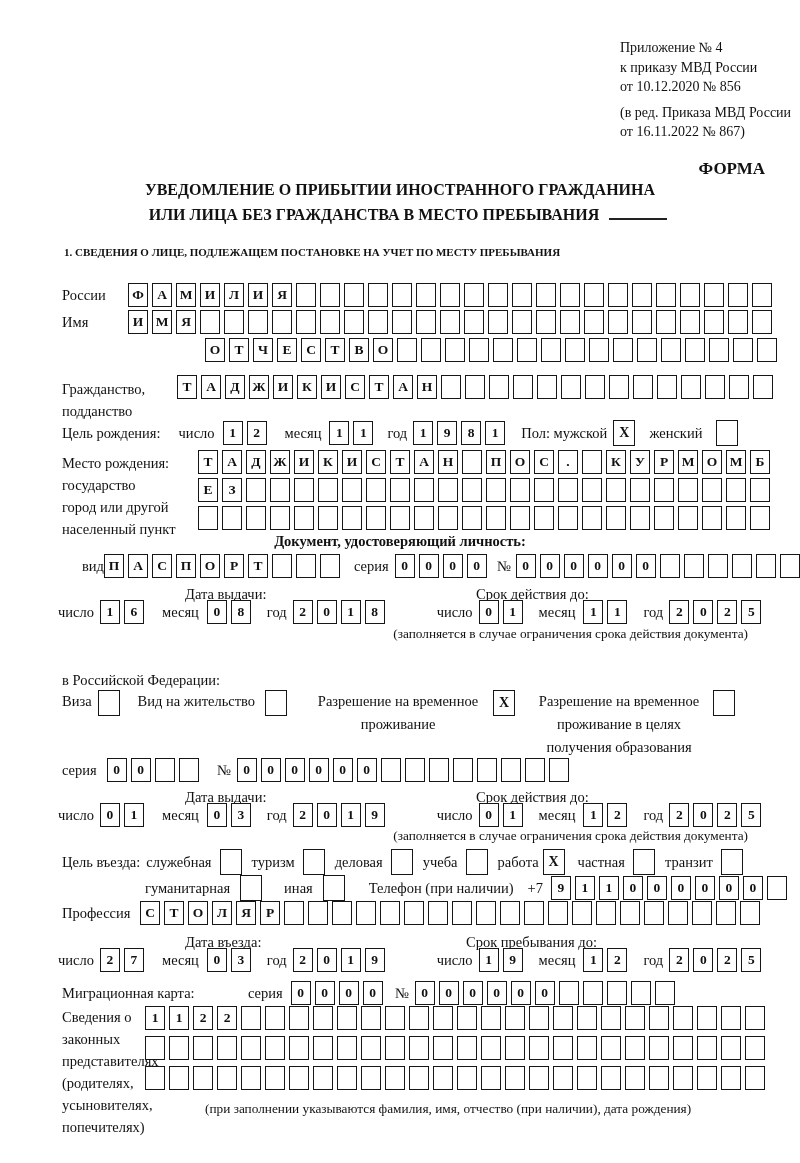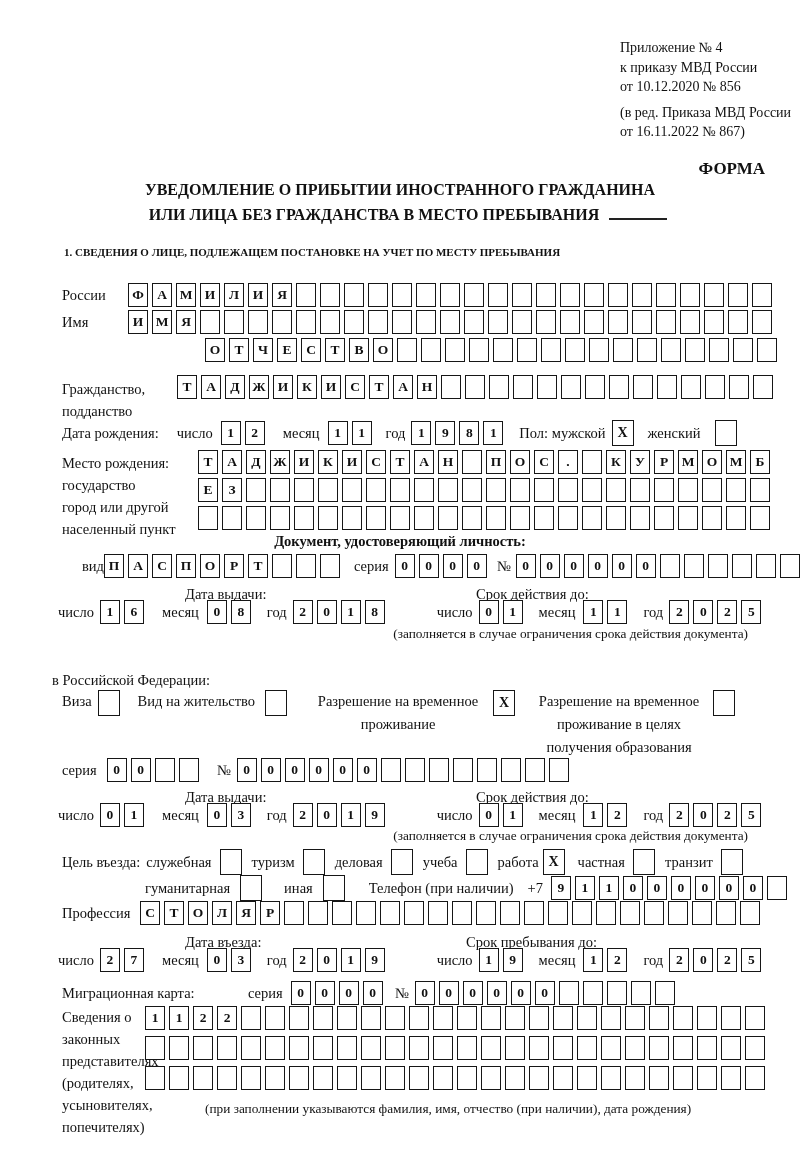--- a/index.html
+++ b/index.html
@@ -171,21 +171,21 @@
         <span class="cell"></span>
         <span class="cell"></span>
         <span class="cell"></span>
         <span class="cell"></span>
         <span class="cell"></span>
         <span class="cell"></span>
       </span>
   </div>
 
   <div class="row" style="left:62px;top:420px;">
-    <span class="lab">Дата рождения:</span>
+    <span class="lab">Цель рождения:</span>
     <span class="lab" style="margin-left:18px;">число</span>
     <span class="boxes" style="margin-left:8px;">
         <span class="cell">1</span>
         <span class="cell">2</span>
       </span>
     <span class="lab" style="margin-left:14px;">месяц</span>
     <span class="boxes" style="margin-left:8px;">
         <span class="cell">1</span>
         <span class="cell">1</span>
       </span>
@@ -368,21 +368,21 @@
     <span class="boxes" style="margin-left:6px;">
         <span class="cell">2</span>
         <span class="cell">0</span>
         <span class="cell">2</span>
         <span class="cell">5</span>
       </span>
   </div>
 
   <div class="abs note" style="left:0;right:52px;top:626px;text-align:right;">(заполняется в случае ограничения срока действия документа)</div>
 
-  <div class="abs lab" style="left:52px;top:669px;text-align:center;">в Российской Федерации:</div>
+  <div class="abs lab" style="left:62px;top:669px;text-align:center;">в Российской Федерации:</div>
 
   <div class="row top-align" style="left:62px;top:690px;">
     <span class="lab">Виза</span>
     <span class="cb" style="margin-left:6px;"></span>
     <span class="lab" style="margin-left:18px;">Вид на жительство</span>
     <span class="cb" style="margin-left:10px;"></span>
     <span class="mlabel" style="margin-left:22px;width:178px;">
       <span>Разрешение на временное</span><br>
       <span>проживание</span>
     </span>

